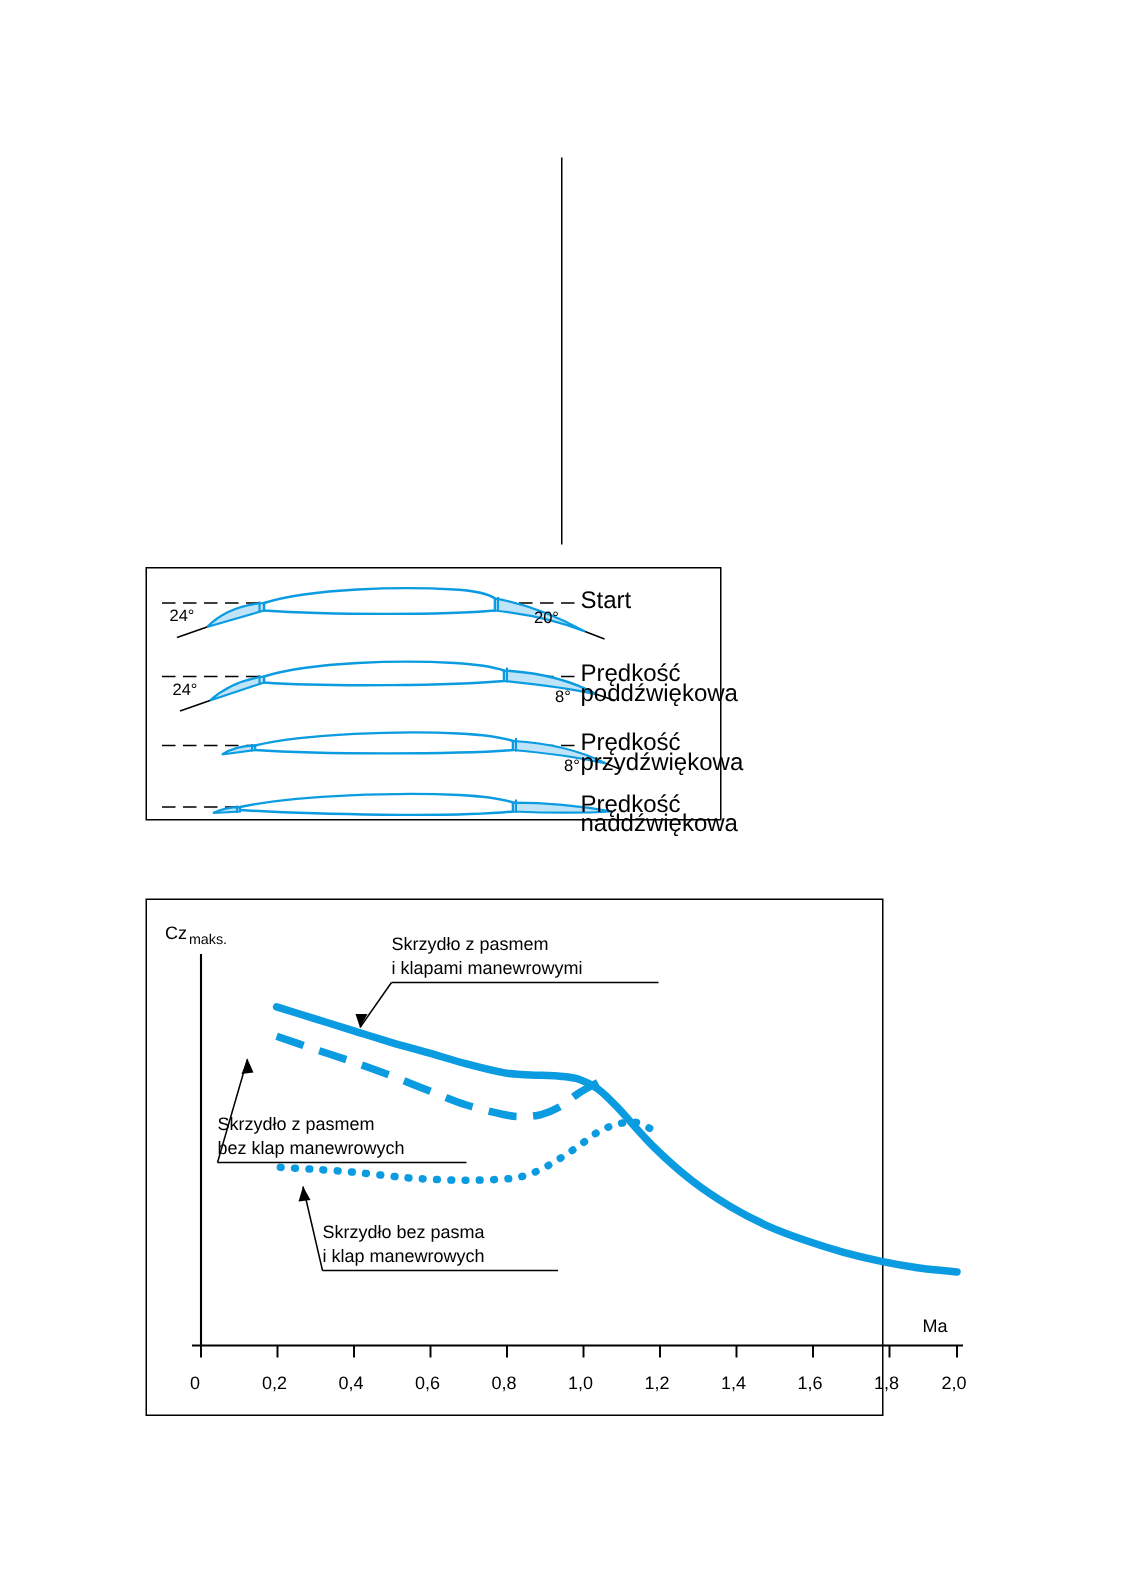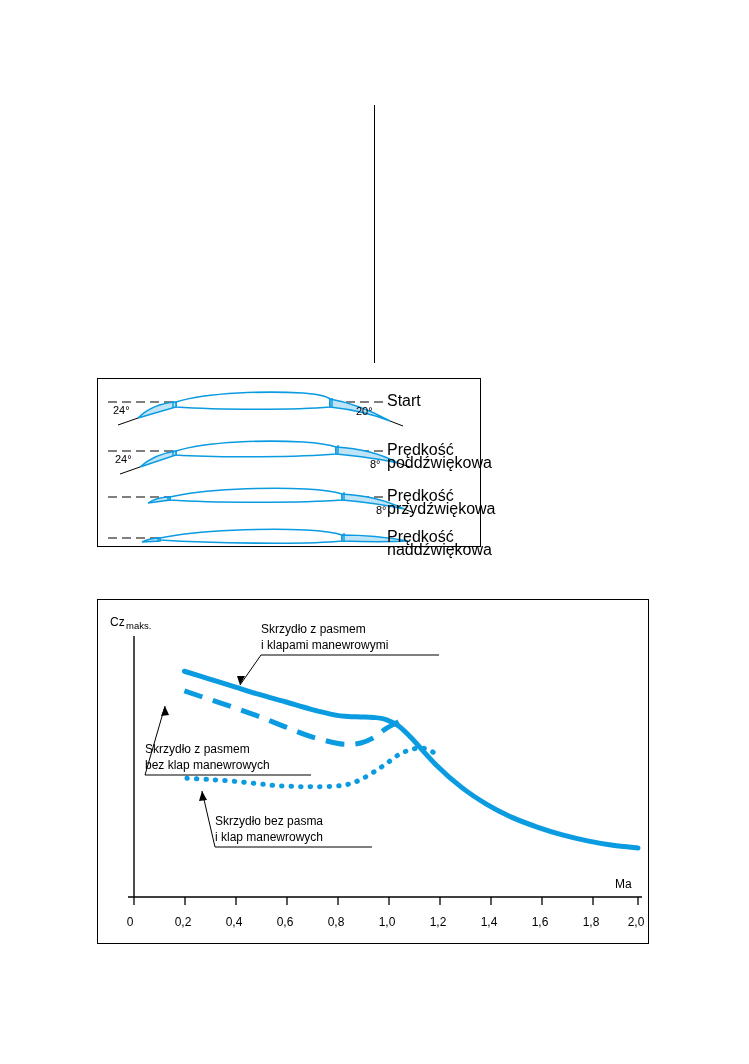--- a/index.html
+++ b/index.html
@@ -48,21 +48,21 @@
     font-size: 16px;
     line-height: 12.5px;
     white-space: pre-line;
     color: #000;
   }
 
   
   #chart-panel {
     left: 97px;
     top: 599px;
-    width: 552px;
+    width: 492px;
     height: 345px;
   }
   #chart-panel svg { display: block; }
 
   .svg-text {
     font-family: "Liberation Sans", sans-serif;
     fill: #000000;
   }
 </style>
 </head>

